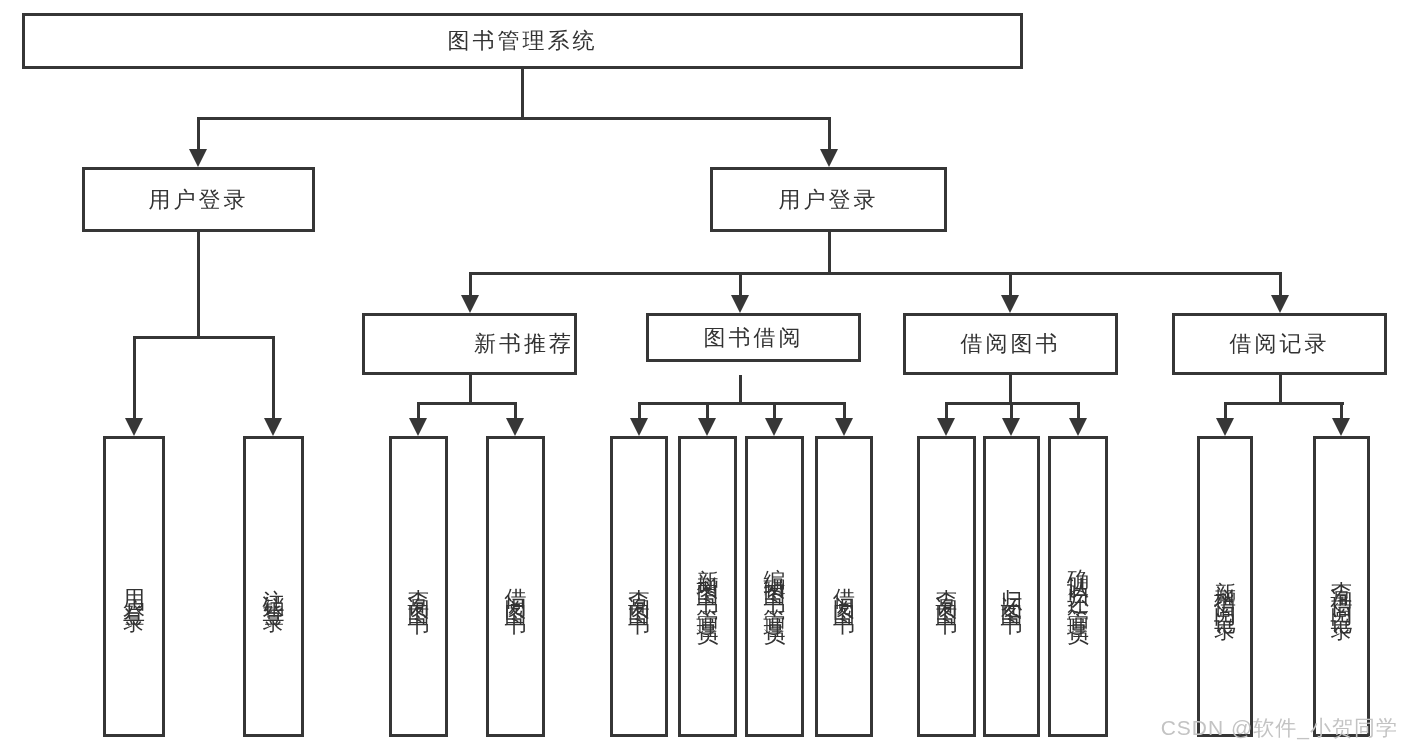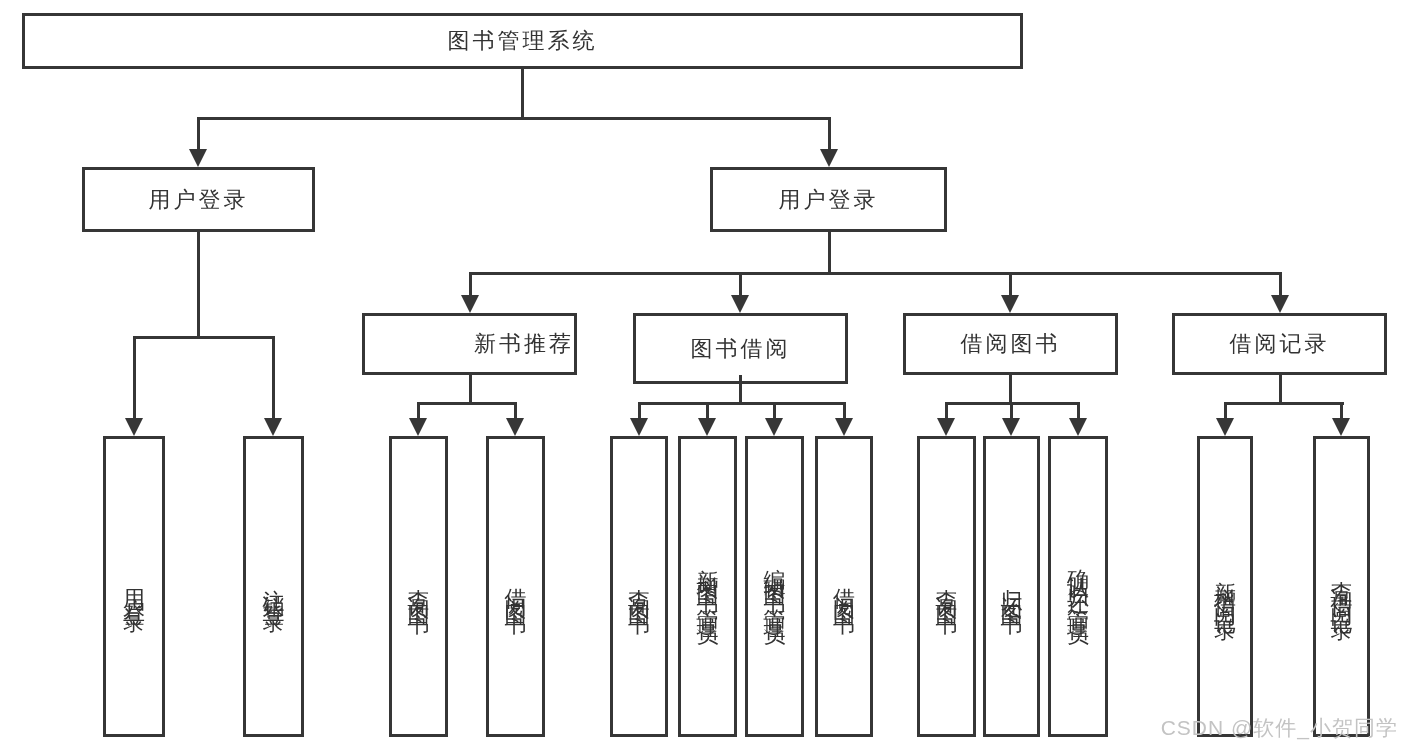--- a/index.html
+++ b/index.html
@@ -85,21 +85,21 @@
   <div class="vline" style="left:739px;top:272px;height:25px;"></div>
   <div class="arrow" style="left:731px;top:295px;"></div>
   <div class="vline" style="left:1009px;top:272px;height:25px;"></div>
   <div class="arrow" style="left:1001px;top:295px;"></div>
   <div class="vline" style="left:1279px;top:272px;height:25px;"></div>
   <div class="arrow" style="left:1271px;top:295px;"></div>
 
   <div class="hnode" style="left:362px;top:313px;width:215px;height:62px;justify-content:flex-end;">
     <span>新书推荐</span>
   </div>
-  <div class="hnode" style="left:633px;top:313px;width:215px;height:71px;">
+  <div class="hnode" style="left:646px;top:313px;width:215px;height:49px;">
     <span>图书借阅</span>
   </div>
   <div class="hnode" style="left:903px;top:313px;width:215px;height:62px;">
     <span>借阅图书</span>
   </div>
   <div class="hnode" style="left:1172px;top:313px;width:215px;height:62px;">
     <span>借阅记录</span>
   </div>
 
   <div class="vline" style="left:469px;top:375px;height:30px;"></div>

